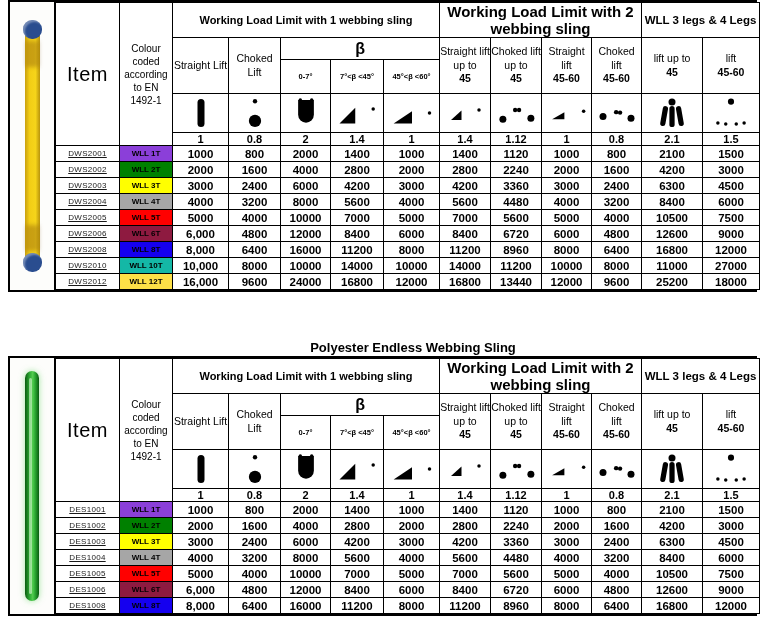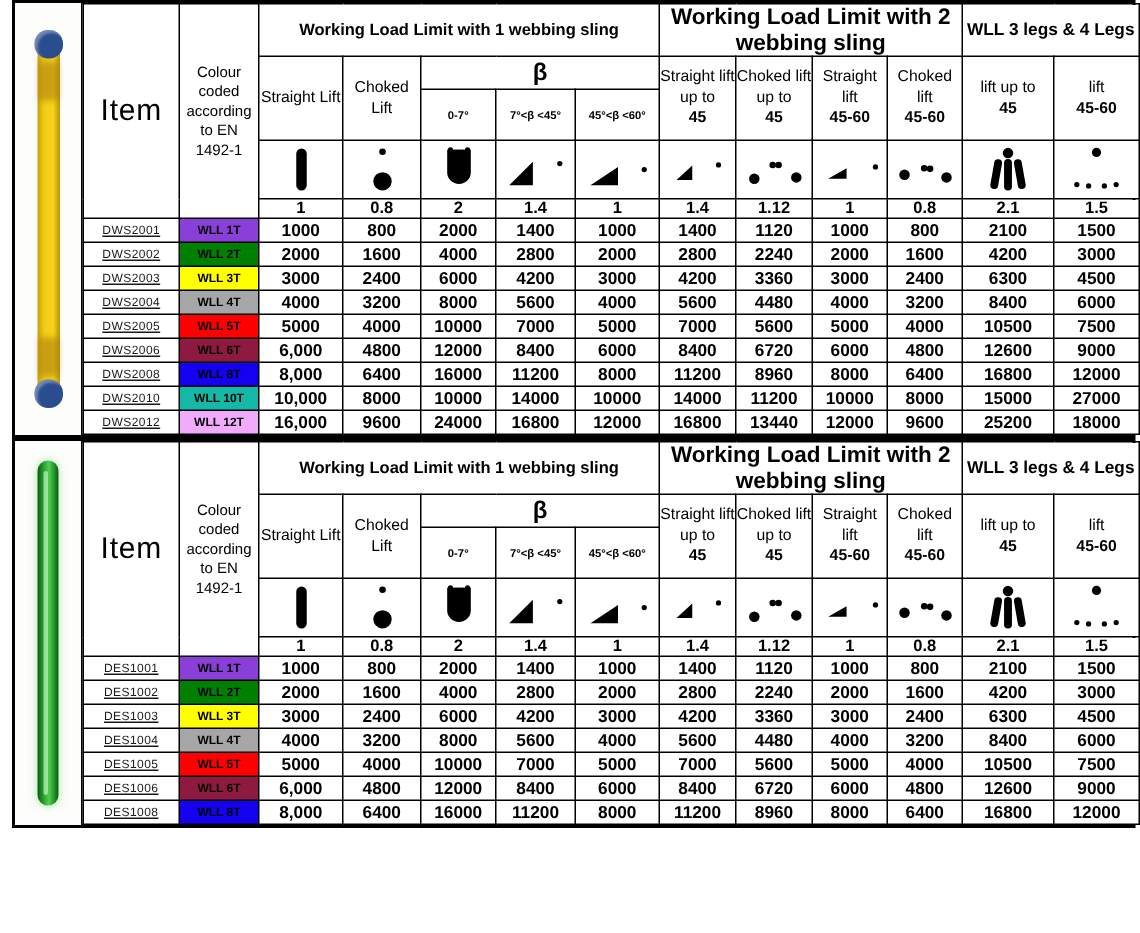--- a/index.html
+++ b/index.html
@@ -378,42 +378,43 @@
             <td class="c-badge" style="background: #14b8a6;">WLL 10T</td>
             <td class="c-val">10,000</td>
             <td class="c-val">8000</td>
             <td class="c-val">10000</td>
             <td class="c-val">14000</td>
             <td class="c-val">10000</td>
             <td class="c-val">14000</td>
             <td class="c-val">11200</td>
             <td class="c-val">10000</td>
             <td class="c-val">8000</td>
-            <td class="c-val">15000</td>
+            <td class="c-val">11000</td>
             <td class="c-val">27000</td>
           </tr>
           <tr>
             <td class="c-item">DWS2012</td>
-            <td class="c-badge" style="background: #f0abfc;">WLL 12T</td>
+            <td class="c-badge" style="background: #fde047;">WLL 12T</td>
             <td class="c-val">16,000</td>
             <td class="c-val">9600</td>
             <td class="c-val">24000</td>
             <td class="c-val">16800</td>
             <td class="c-val">12000</td>
             <td class="c-val">16800</td>
             <td class="c-val">13440</td>
             <td class="c-val">12000</td>
             <td class="c-val">9600</td>
             <td class="c-val">25200</td>
             <td class="c-val">18000</td>
           </tr>
         </tbody>
     </table>
   </div>
 
+  <div class="title t2">Polyester Endless Webbing Sling</div>
 
   <div class="tbl-wrap">
     <div class="sling-cell">
       <div class="endless-sling"></div>
     </div>
     <table class="grid">
       <colgroup>
           <col style="width:64px">
           <col style="width:53px">
           <col style="width:56px">

